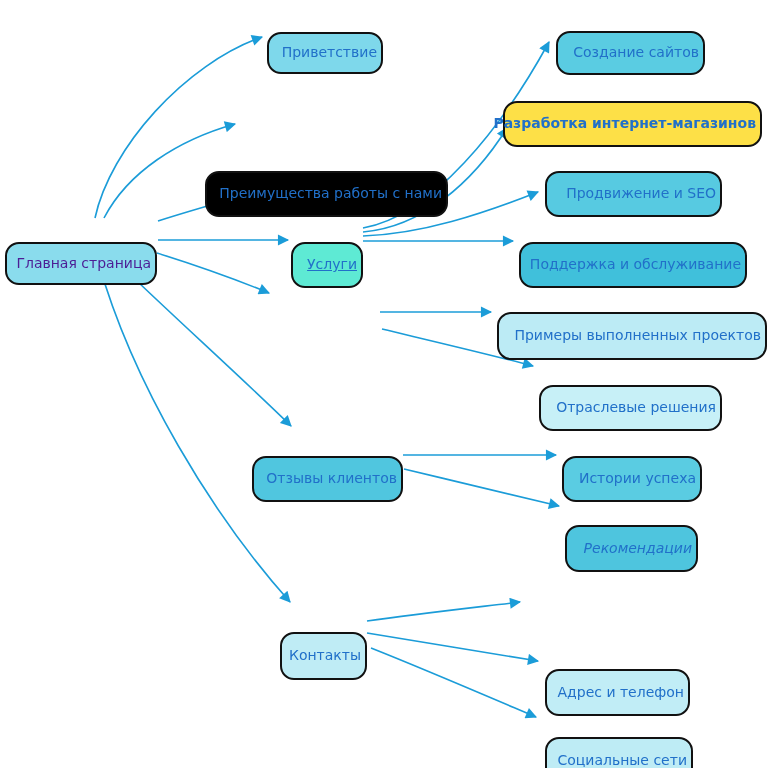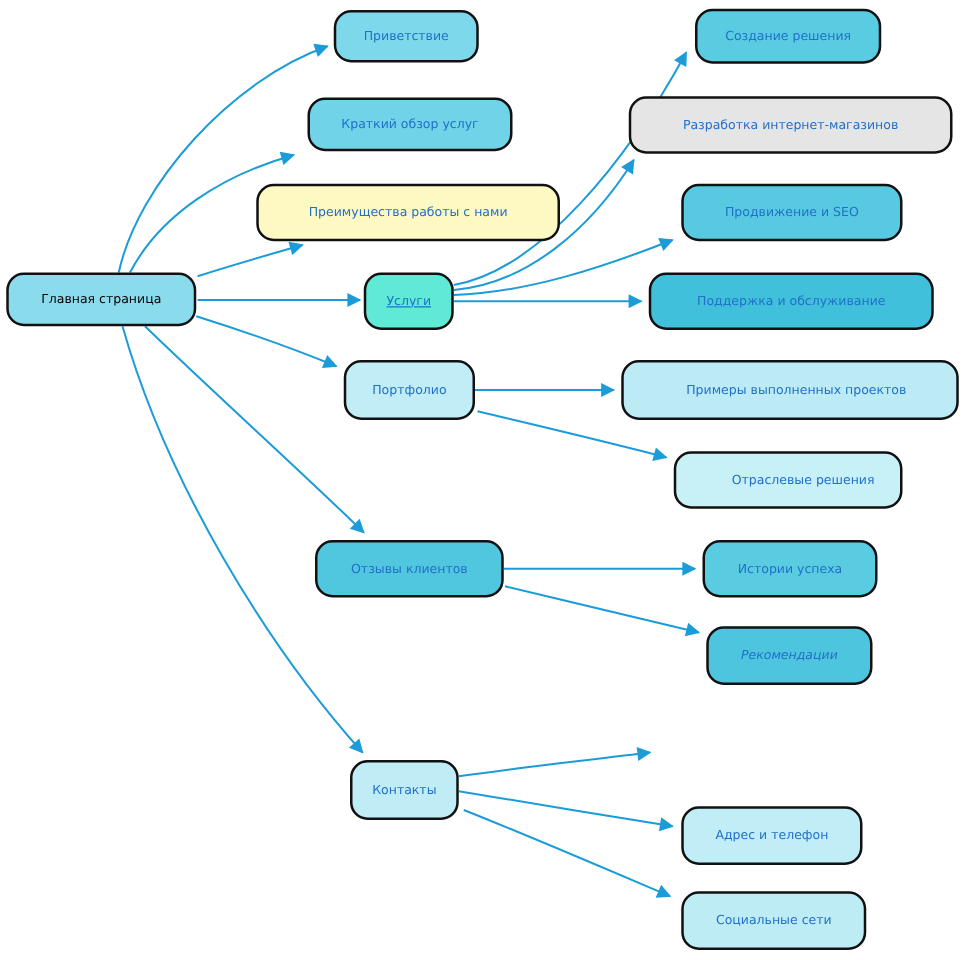--- a/index.html
+++ b/index.html
@@ -27,25 +27,26 @@
     fill: none;
     stroke-width: 1.6px;
   }
   .node {
     position: absolute;
     box-sizing: border-box;
     border: 2px solid #111111;
     border-radius: 14px;
     display: flex;
     align-items: center;
-    justify-content: center;
+    justify-content: flex-end;
     text-align: center;
-    font-size: 10px;
+    font-size: 14px;
     line-height: 1.1;
     white-space: nowrap;
+    margin-top: 24px;
   }
   .node span {
     display: block;
     padding: 0 4px;
   }
 </style>
 </head>
 <body>
 
 <div class="canvas" style="background: rgb(255, 255, 255);">
@@ -71,49 +72,43 @@
         <path class="edge" d="M380,312 L491,312" stroke="#1b9cd8" marker-end="url(#arrowhead)"></path>
         <path class="edge" d="M382,329 C432,341 492,355 533,366" stroke="#1b9cd8" marker-end="url(#arrowhead)"></path>
         <path class="edge" d="M403,455 L556,455" stroke="#1b9cd8" marker-end="url(#arrowhead)"></path>
         <path class="edge" d="M404,469 C458,482 518,496 559,506" stroke="#1b9cd8" marker-end="url(#arrowhead)"></path>
         <path class="edge" d="M367,621 C416,614 470,608 520,602" stroke="#1b9cd8" marker-end="url(#arrowhead)"></path>
         <path class="edge" d="M367,633 C422,642 482,652 538,661" stroke="#1b9cd8" marker-end="url(#arrowhead)"></path>
         <path class="edge" d="M371,648 C424,669 482,694 536,717" stroke="#1b9cd8" marker-end="url(#arrowhead)"></path>
       </g>
   </svg>
 
-  <div class="node" style="left: 5px; top: 218px; width: 152px; height: 43px; background: rgb(138, 220, 237); border-color: rgb(17, 17, 17); color: #000000;">
+  <div class="node" style="left: 5px; top: 218px; width: 152px; height: 43px; background: rgb(138, 220, 237); border-color: rgb(17, 17, 17); color: #4c1d95;">
       <span>Главная страница</span>
     </div>
   <div class="node" style="left: 267px; top: 8px; width: 116px; height: 42px; background: rgb(126, 216, 235); border-color: rgb(17, 17, 17); color: rgb(33, 112, 201);">
       <span>Приветствие</span>
     </div>
-  <div class="node" style="left: 246px; top: 78px; width: 164px; height: 43px; background: rgb(112, 211, 232); border-color: rgb(17, 17, 17); color: rgb(33, 112, 201);">
-      <span>Краткий обзор услуг</span>
-    </div>
-  <div class="node" style="left: 205px; top: 147px; width: 243px; height: 46px; background: #fef9c3; border-color: rgb(17, 17, 17); color: rgb(33, 112, 201);">
+  <div class="node" style="left: 205px; top: 147px; width: 243px; height: 46px; background: #000000; border-color: rgb(17, 17, 17); color: rgb(33, 112, 201);">
       <span>Преимущества работы с нами</span>
     </div>
   <div class="node" style="left: 291px; top: 218px; width: 72px; height: 46px; background: #5eead4; border-color: rgb(17, 17, 17); color: rgb(33, 112, 201); text-decoration: underline;">
       <span>Услуги</span>
     </div>
   <div class="node" style="left: 556px; top: 7px; width: 149px; height: 44px; background: rgb(90, 204, 226); border-color: rgb(17, 17, 17); color: rgb(33, 112, 201);">
-      <span>Создание решения</span>
+      <span>Создание сайтов</span>
     </div>
-  <div class="node" style="left: 503px; top: 77px; width: 259px; height: 46px; background: #e5e5e5; border-color: rgb(17, 17, 17); color: rgb(33, 112, 201);">
+  <div class="node" style="left: 503px; top: 77px; width: 259px; height: 46px; background: #fde047; border-color: rgb(17, 17, 17); color: rgb(33, 112, 201); font-weight: bold;">
       <span>Разработка интернет-магазинов</span>
     </div>
   <div class="node" style="left: 545px; top: 147px; width: 177px; height: 46px; background: rgb(87, 202, 225); border-color: rgb(17, 17, 17); color: rgb(33, 112, 201);">
       <span>Продвижение и SEO</span>
     </div>
   <div class="node" style="left: 519px; top: 218px; width: 228px; height: 46px; background: rgb(64, 192, 219); border-color: rgb(17, 17, 17); color: rgb(33, 112, 201);">
       <span>Поддержка и обслуживание</span>
-    </div>
-  <div class="node" style="left: 275px; top: 288px; width: 105px; height: 48px; background: rgb(193, 237, 246); border-color: rgb(17, 17, 17); color: rgb(33, 112, 201);">
-      <span>Портфолио</span>
     </div>
   <div class="node" style="left: 497px; top: 288px; width: 270px; height: 48px; background: rgb(188, 235, 245); border-color: rgb(17, 17, 17); color: rgb(33, 112, 201); padding-left: 10px;">
       <span>Примеры выполненных проектов</span>
     </div>
   <div class="node" style="left: 539px; top: 361px; width: 183px; height: 46px; background: rgb(199, 240, 247); border-color: rgb(17, 17, 17); color: rgb(33, 112, 201); padding-left: 24px;">
       <span>Отраслевые решения</span>
     </div>
   <div class="node" style="left: 252px; top: 432px; width: 151px; height: 46px; background: rgb(80, 198, 223); border-color: rgb(17, 17, 17); color: rgb(33, 112, 201);">
       <span>Отзывы клиентов</span>
     </div>

